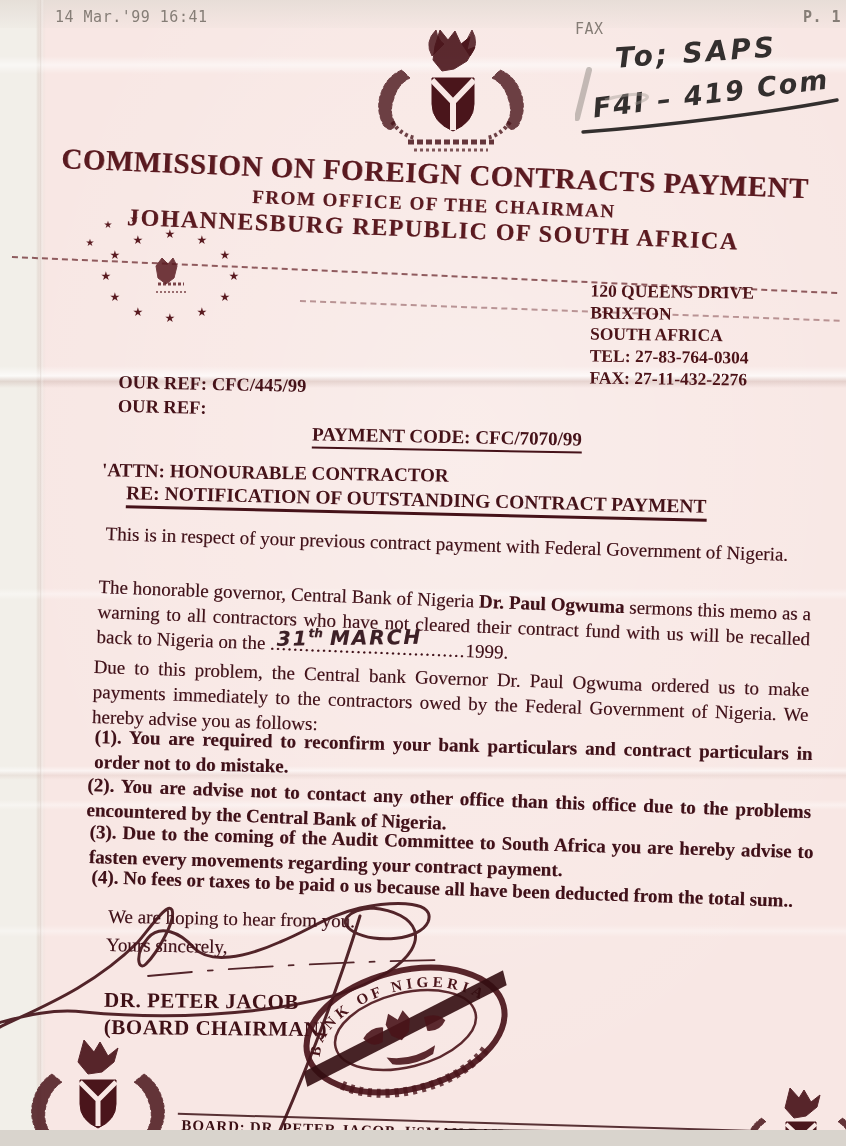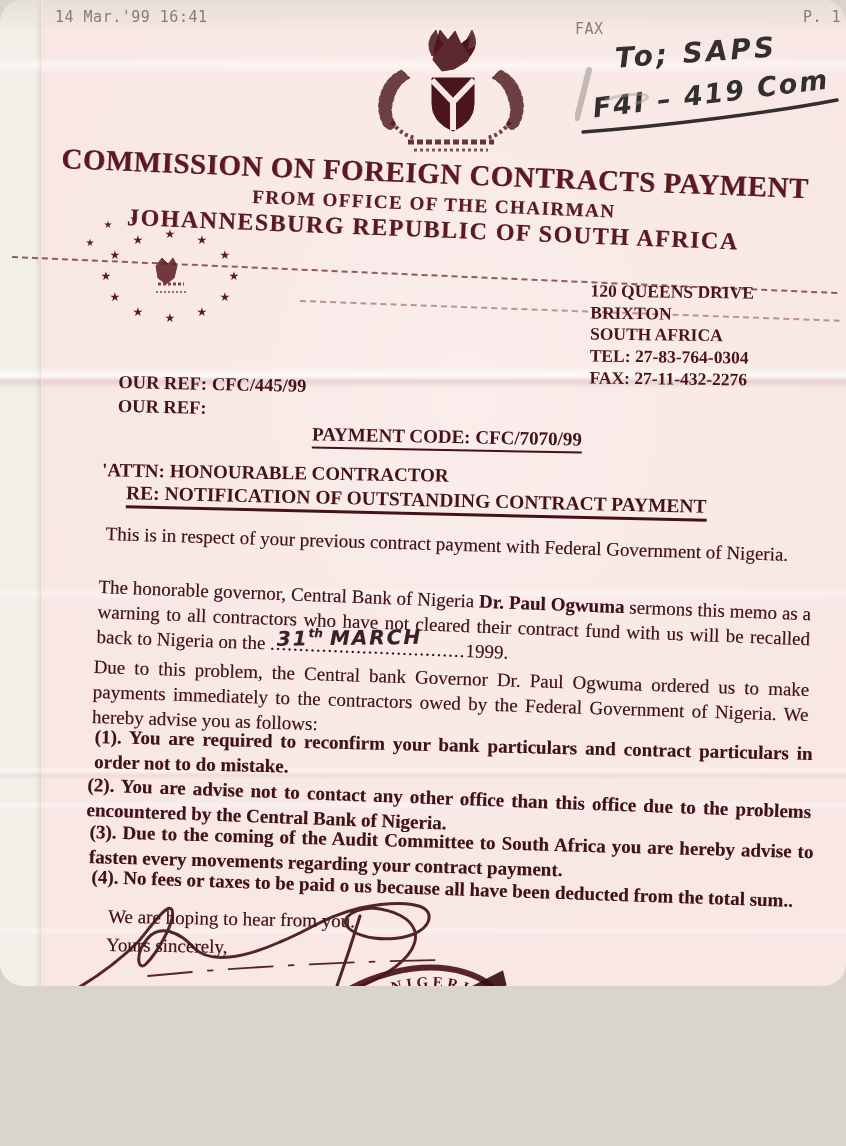--- a/index.html
+++ b/index.html
@@ -1,21 +1,21 @@
 <!DOCTYPE html>
 <html><head>
 <meta charset="utf-8">
 <style>
   html,body{margin:0;padding:0;background:#d9d4cd;}
   #page{
-    position:relative;width:846px;height:986px;overflow:hidden;
+    position:relative;width:846px;height:1130px;overflow:hidden;
     background:
       radial-gradient(ellipse at 55% 40%, rgba(255,255,255,.25), rgba(0,0,0,0) 70%),
       linear-gradient(90deg,#f2efe9 0,#f2efe9 36px,#e7ded7 38px,#f8e7e4 46px,#f8e7e4 100%);
-    font-family:"Liberation Serif", serif;color:#401119;border-radius:23px;
+    font-family:"Liberation Serif", serif;color:#401119;
   }
   .abs{position:absolute;}
   
   .faxline{font-family:"DejaVu Sans Mono", monospace;font-size:15px;color:#857d76;letter-spacing:.5px;}
   
   .crease{position:absolute;left:0;width:100%;pointer-events:none;}
   .band-top{top:0;height:28px;background:linear-gradient(180deg,rgba(226,218,211,.75),rgba(226,218,211,.15));}
   .band-white{top:56px;height:18px;background:linear-gradient(180deg,rgba(255,255,255,0),rgba(255,255,255,.55),rgba(255,255,255,0));}
   .c1{top:366px;height:22px;background:linear-gradient(180deg,rgba(255,255,255,0),rgba(255,255,255,.7) 45%,rgba(182,150,142,.28) 70%,rgba(255,255,255,0));}
   .c2{top:588px;height:12px;background:linear-gradient(180deg,rgba(255,255,255,0),rgba(255,255,255,.4),rgba(255,255,255,0));}
@@ -72,21 +72,21 @@
   <div class="crease band-white"></div>
   <div class="crease c1"></div>
   <div class="crease c2"></div>
   <div class="crease c3"></div>
   <div class="crease c4"></div>
   <div class="crease c5"></div>
   <div class="vcrease"></div>
 
   <span class="abs faxline" style="left:55px;top:8px;">14 Mar.'99 16:41</span>
   <span class="abs faxline" style="left:575px;top:20px;">FAX</span>
-  <span class="abs faxline" style="left:803px;top:8px;">P. 1</span>
+  <span class="abs faxline" style="left:803px;top:8px;font-weight:bold;">P. 1</span>
 
   <svg class="abs" style="left:362px;top:26px;" width="178" height="128" viewBox="0 0 178 128">
     <g fill="#4a151b" stroke="#4a151b">
       <path d="M78 4 l8 10 7-9 6 13 9-7 -3 13 8-3 -8 14 -13 8 -12 2 -9 -11 2 -14 z" opacity=".9"></path>
       <path d="M70 30 q-8 -14 4 -26 q2 10 8 14 z" opacity=".85"></path>
       <path d="M108 30 q10 -12 2 -26 q-4 10 -10 14 z" opacity=".85"></path>
       <path d="M70 52 h42 v26 q0 18 -21 27 q-21 -9 -21 -27 z"></path>
       <path d="M70 54 L91 76 M112 54 L91 76 M91 76 V104" stroke="#f8e7e4" stroke-width="6" fill="none"></path>
       <path d="M40 44 q-16 6 -22 26 q-4 16 4 30 q8 8 12 -2 q-8 -10 -2 -26 q4 -14 16 -20 z" opacity=".8" stroke-dasharray="5 2"></path>
       <path d="M138 44 q16 6 22 26 q4 16 -4 30 q-8 8 -12 -2 q8 -10 2 -26 q-4 -14 -16 -20 z" opacity=".8" stroke-dasharray="5 2"></path>

